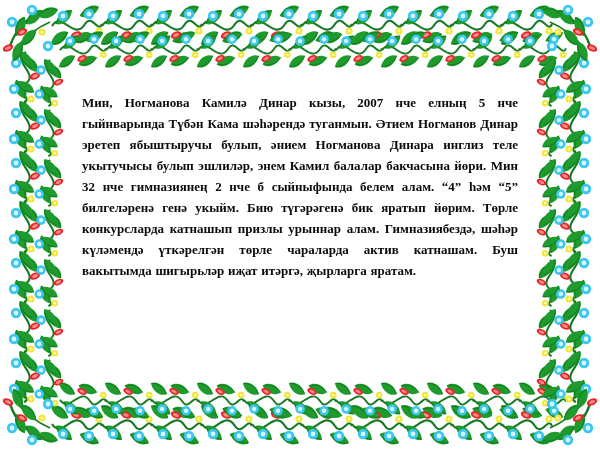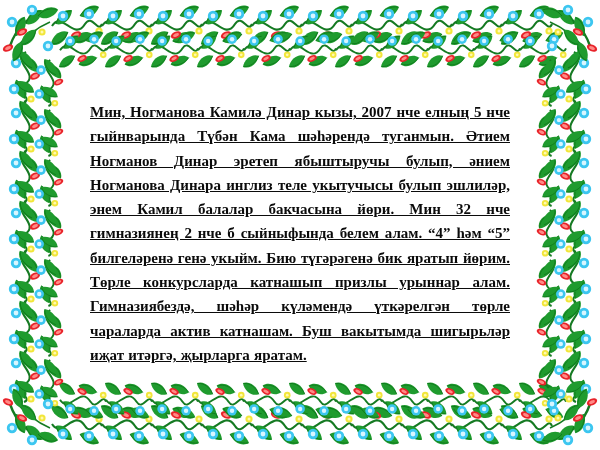--- a/index.html
+++ b/index.html
@@ -33,31 +33,30 @@
 
   
   .content {
     position: absolute;
     left: 78px;
     top: 88px;
     width: 444px;
     height: 240px;
   }
   .body-text {
-    margin: 12px;
+    margin: 4px;
     font-family: "Liberation Serif", serif;
-    font-size: 15px;
+    font-size: 13px;
     line-height: 1.62;
     font-weight: bold;
     color: #0b0b0b;
     text-align: justify;
     text-justify: inter-word;
     hyphens: none;
     word-spacing: 0.5px;
-    text-decoration: underline;
   }
 </style>
 </head>
 <body>
 
 <div class="page">
 
   <div class="frame">
     <svg width="600" height="450" viewBox="0 0 600 450" xmlns="http://www.w3.org/2000/svg" aria-hidden="true">
       <defs>

